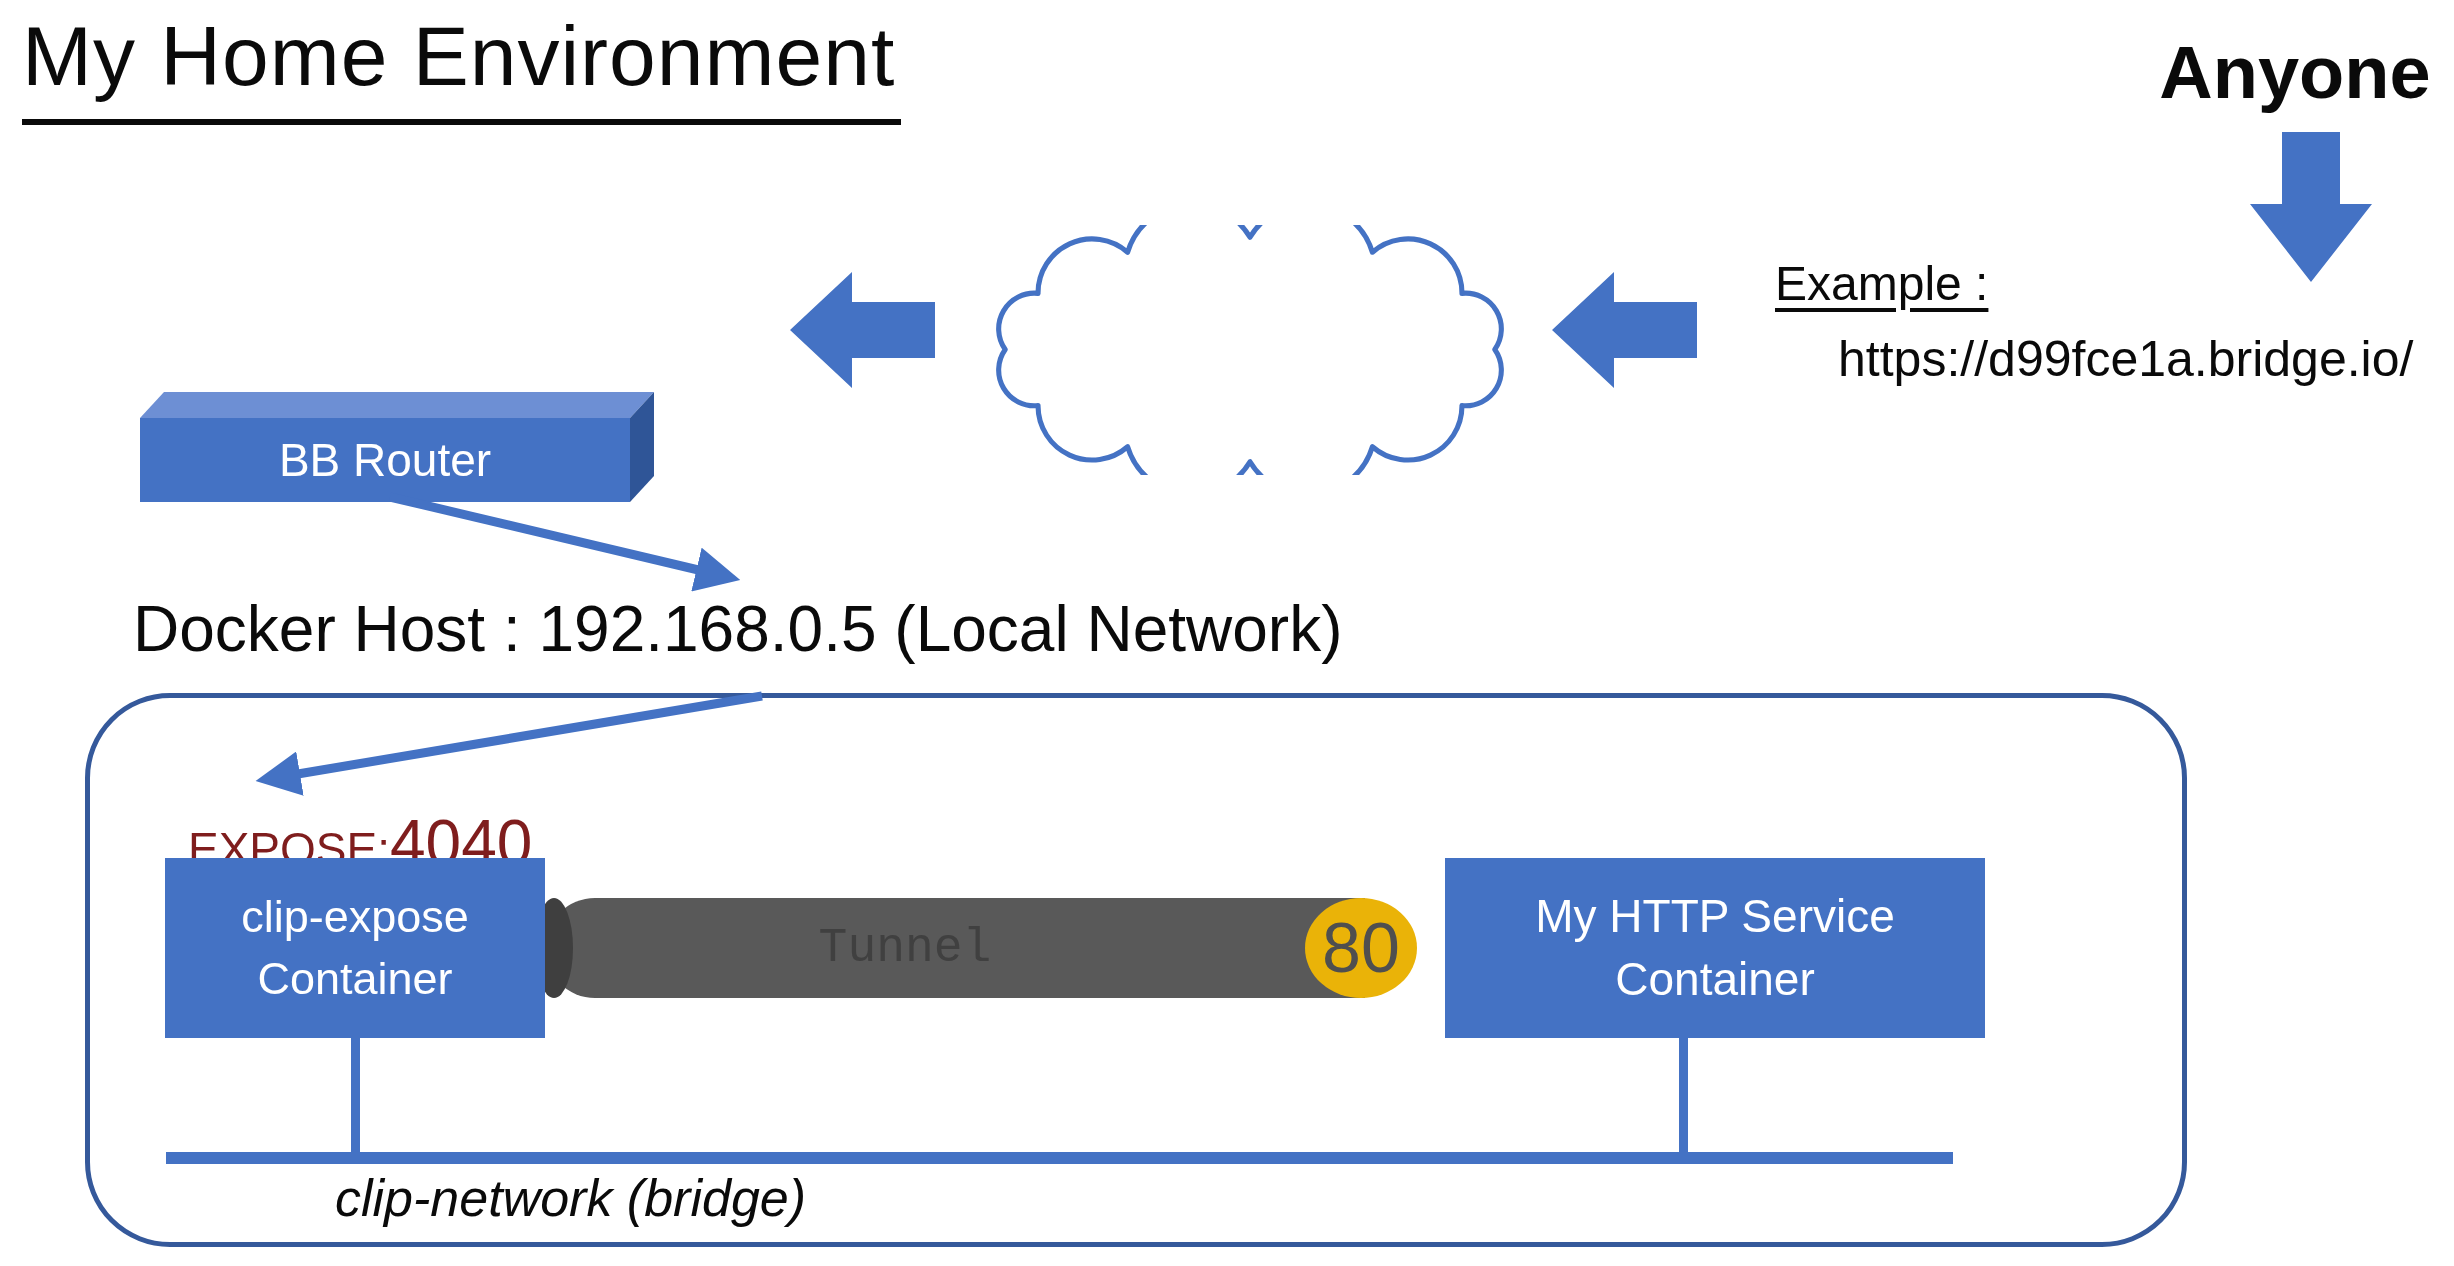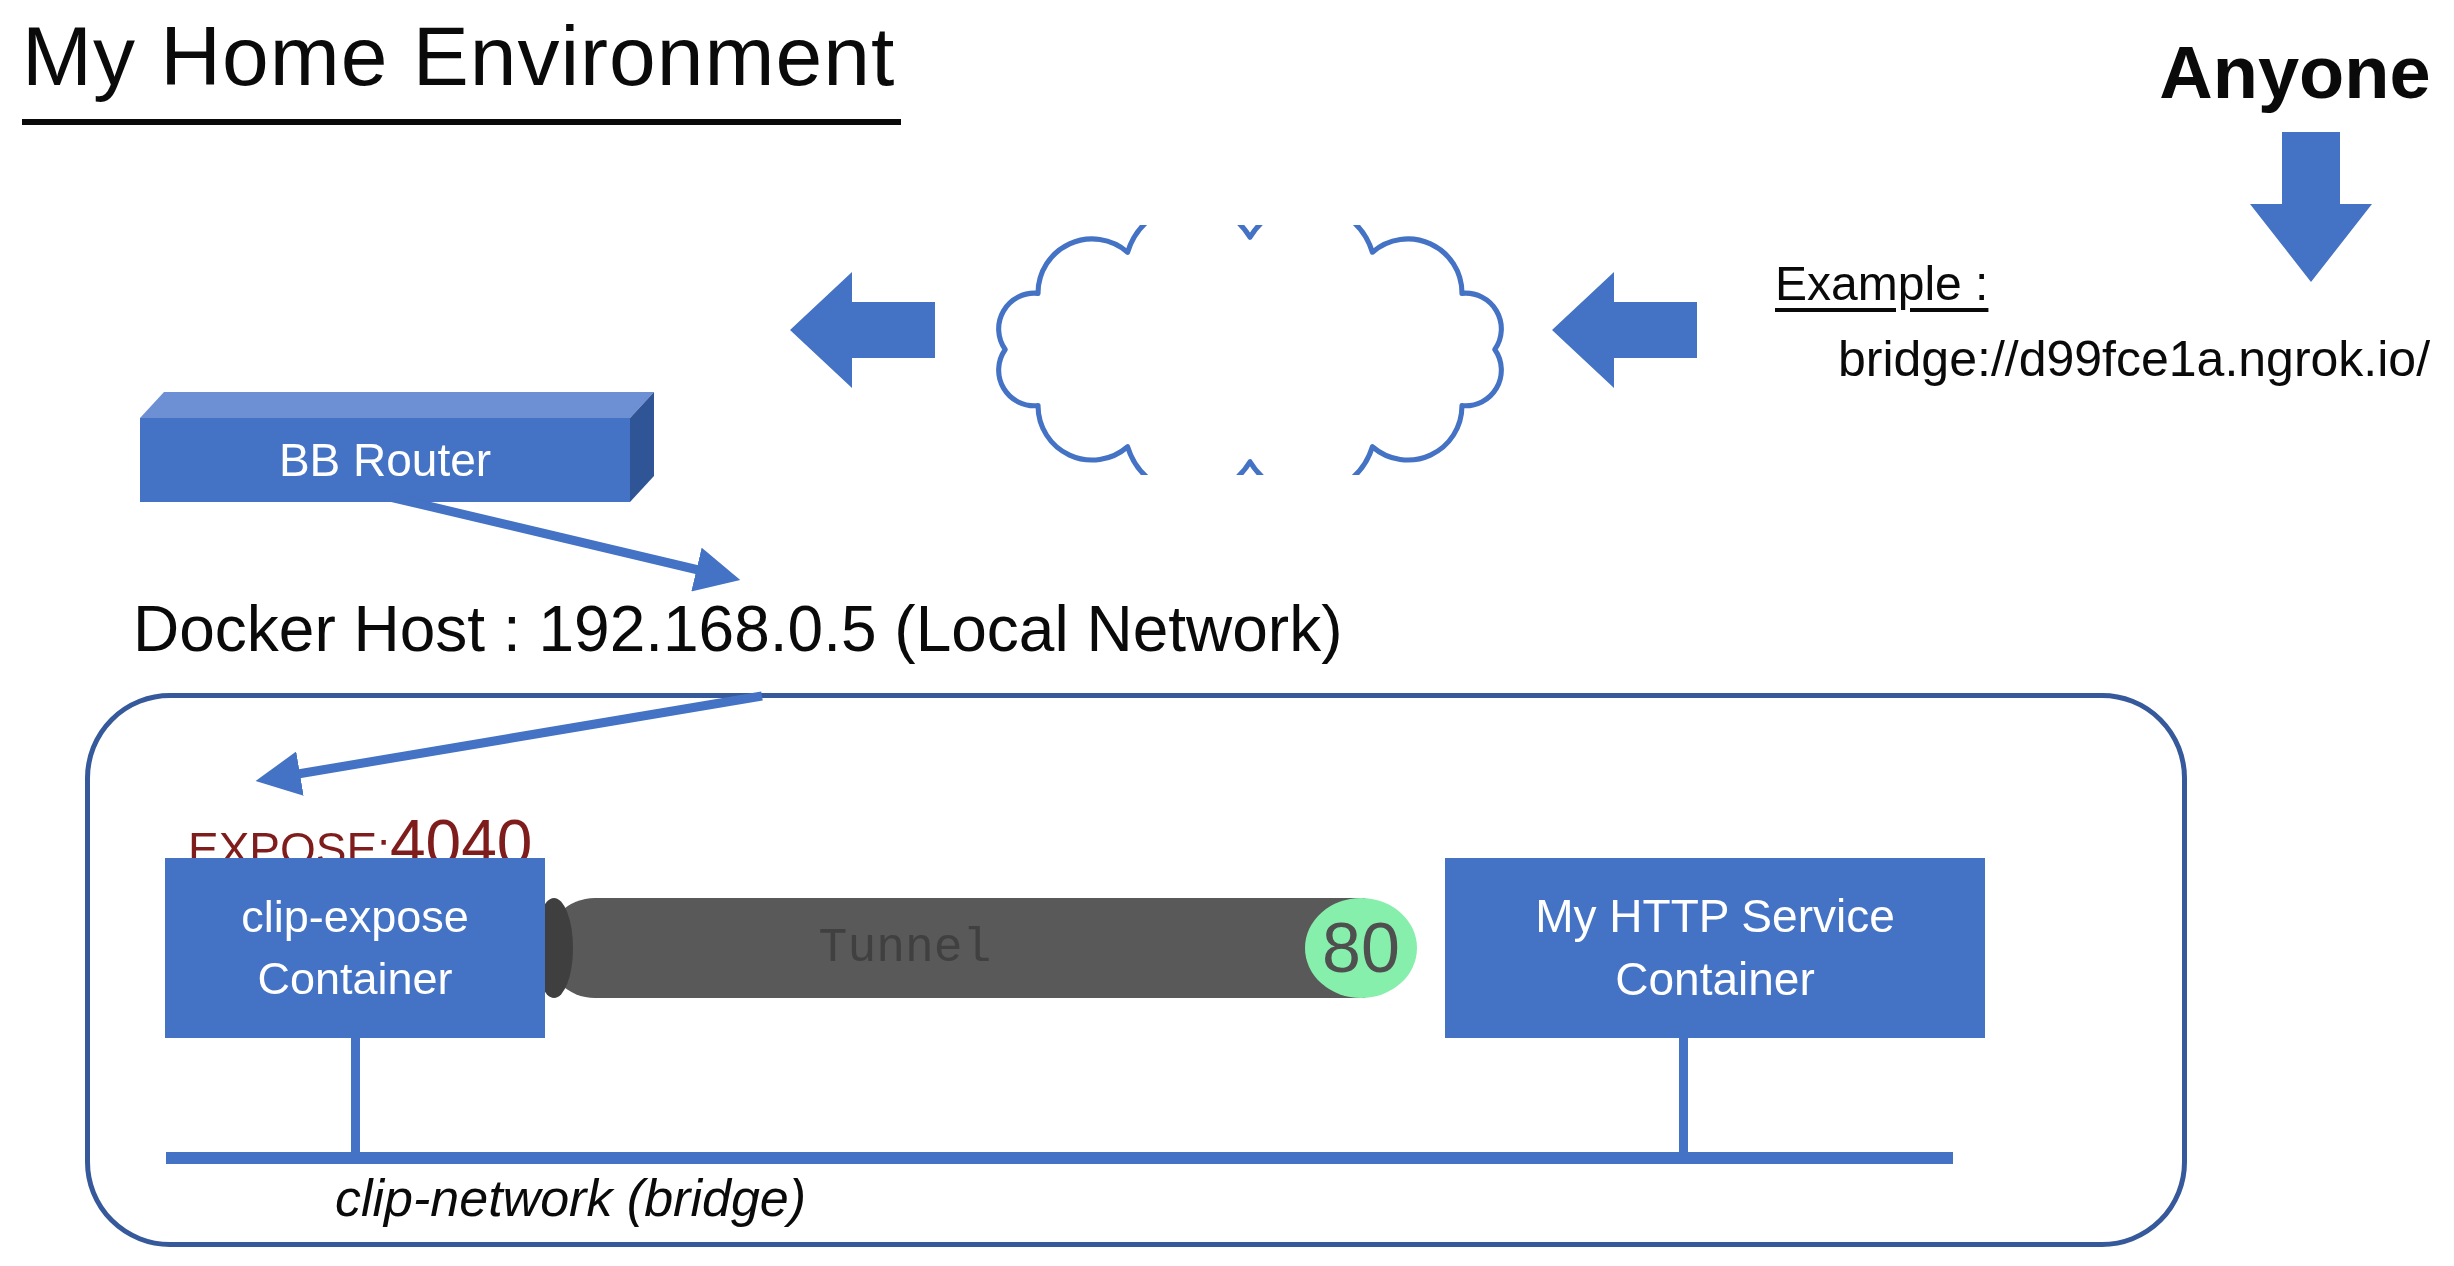--- a/index.html
+++ b/index.html
@@ -46,21 +46,21 @@
     left:140px;top:418px;width:490px;height:84px;z-index:5;
     display:flex;align-items:center;justify-content:center;
     color:#ffffff;font-size:46px;font-weight:300;
   }
   
   .tunnel-cap-back{left:535px;top:898px;width:38px;height:100px;border-radius:50%;
     background:#3f3f3f;z-index:3;}
   .tunnel-body{left:545px;top:898px;width:820px;height:100px;background:#595959;
     border-radius:50px 0 0 50px;z-index:2;}
   .tunnel-cap-front{left:1305px;top:898px;width:112px;height:100px;border-radius:50%;
-    background:#86efac;z-index:3;display:flex;align-items:center;justify-content:center;
+    background:#eab308;z-index:3;display:flex;align-items:center;justify-content:center;
     color:#4f4f4f;font-size:70px;font-weight:300;}
   .tunnel-label{left:545px;top:898px;width:720px;height:100px;z-index:5;
     display:flex;align-items:center;justify-content:center;
     color:#404040;font-size:48px;font-weight:300;font-family:Liberation Mono, monospace;}
   
   .net-bar{left:166px;top:1152px;width:1787px;height:12px;background:#4472c4;z-index:2;}
   .drop{position:absolute;width:9px;background:#4472c4;z-index:2;}
   .drop-left{left:351px;top:1036px;height:118px;}
   .drop-right{left:1679px;top:1036px;height:118px;}
 </style>
@@ -93,21 +93,21 @@
     <polygon fill="#4472c4" points="0,58 62,0 62,30 145,30 145,86 62,86 62,116"></polygon>
   </svg>
   <svg class="svg-shape" style="left:1552px;top:272px;z-index:2" width="145" height="116" viewBox="0 0 145 116">
     <polygon fill="#4472c4" points="0,58 62,0 62,30 145,30 145,86 62,86 62,116"></polygon>
   </svg>
   <svg class="svg-shape" style="left:2250px;top:132px;z-index:2" width="122" height="150" viewBox="0 0 122 150">
     <polygon fill="#4472c4" points="32,0 90,0 90,72 122,72 61,150 0,72 32,72"></polygon>
   </svg>
 
   <div class="abs example-label">Example :</div>
-  <div class="abs example-url">bridge://d99fce1a.ngrok.io/</div>
+  <div class="abs example-url">https://d99fce1a.bridge.io/</div>
 
   <svg class="svg-shape" style="left:138px;top:390px;z-index:2" width="518" height="114" viewBox="0 0 518 114">
     <polygon fill="#6d8fd4" points="2,28 26,2 516,2 492,28"></polygon>
     <polygon fill="#2f5597" points="492,28 516,2 516,86 492,112"></polygon>
     <rect x="2" y="28" width="490" height="84" fill="#4472c4"></rect>
   </svg>
   <div class="abs router-text">BB Router</div>
 
   <svg class="svg-shape" style="left:0;top:0;z-index:3" width="2454" height="1266" viewBox="0 0 2454 1266">
     <defs>

